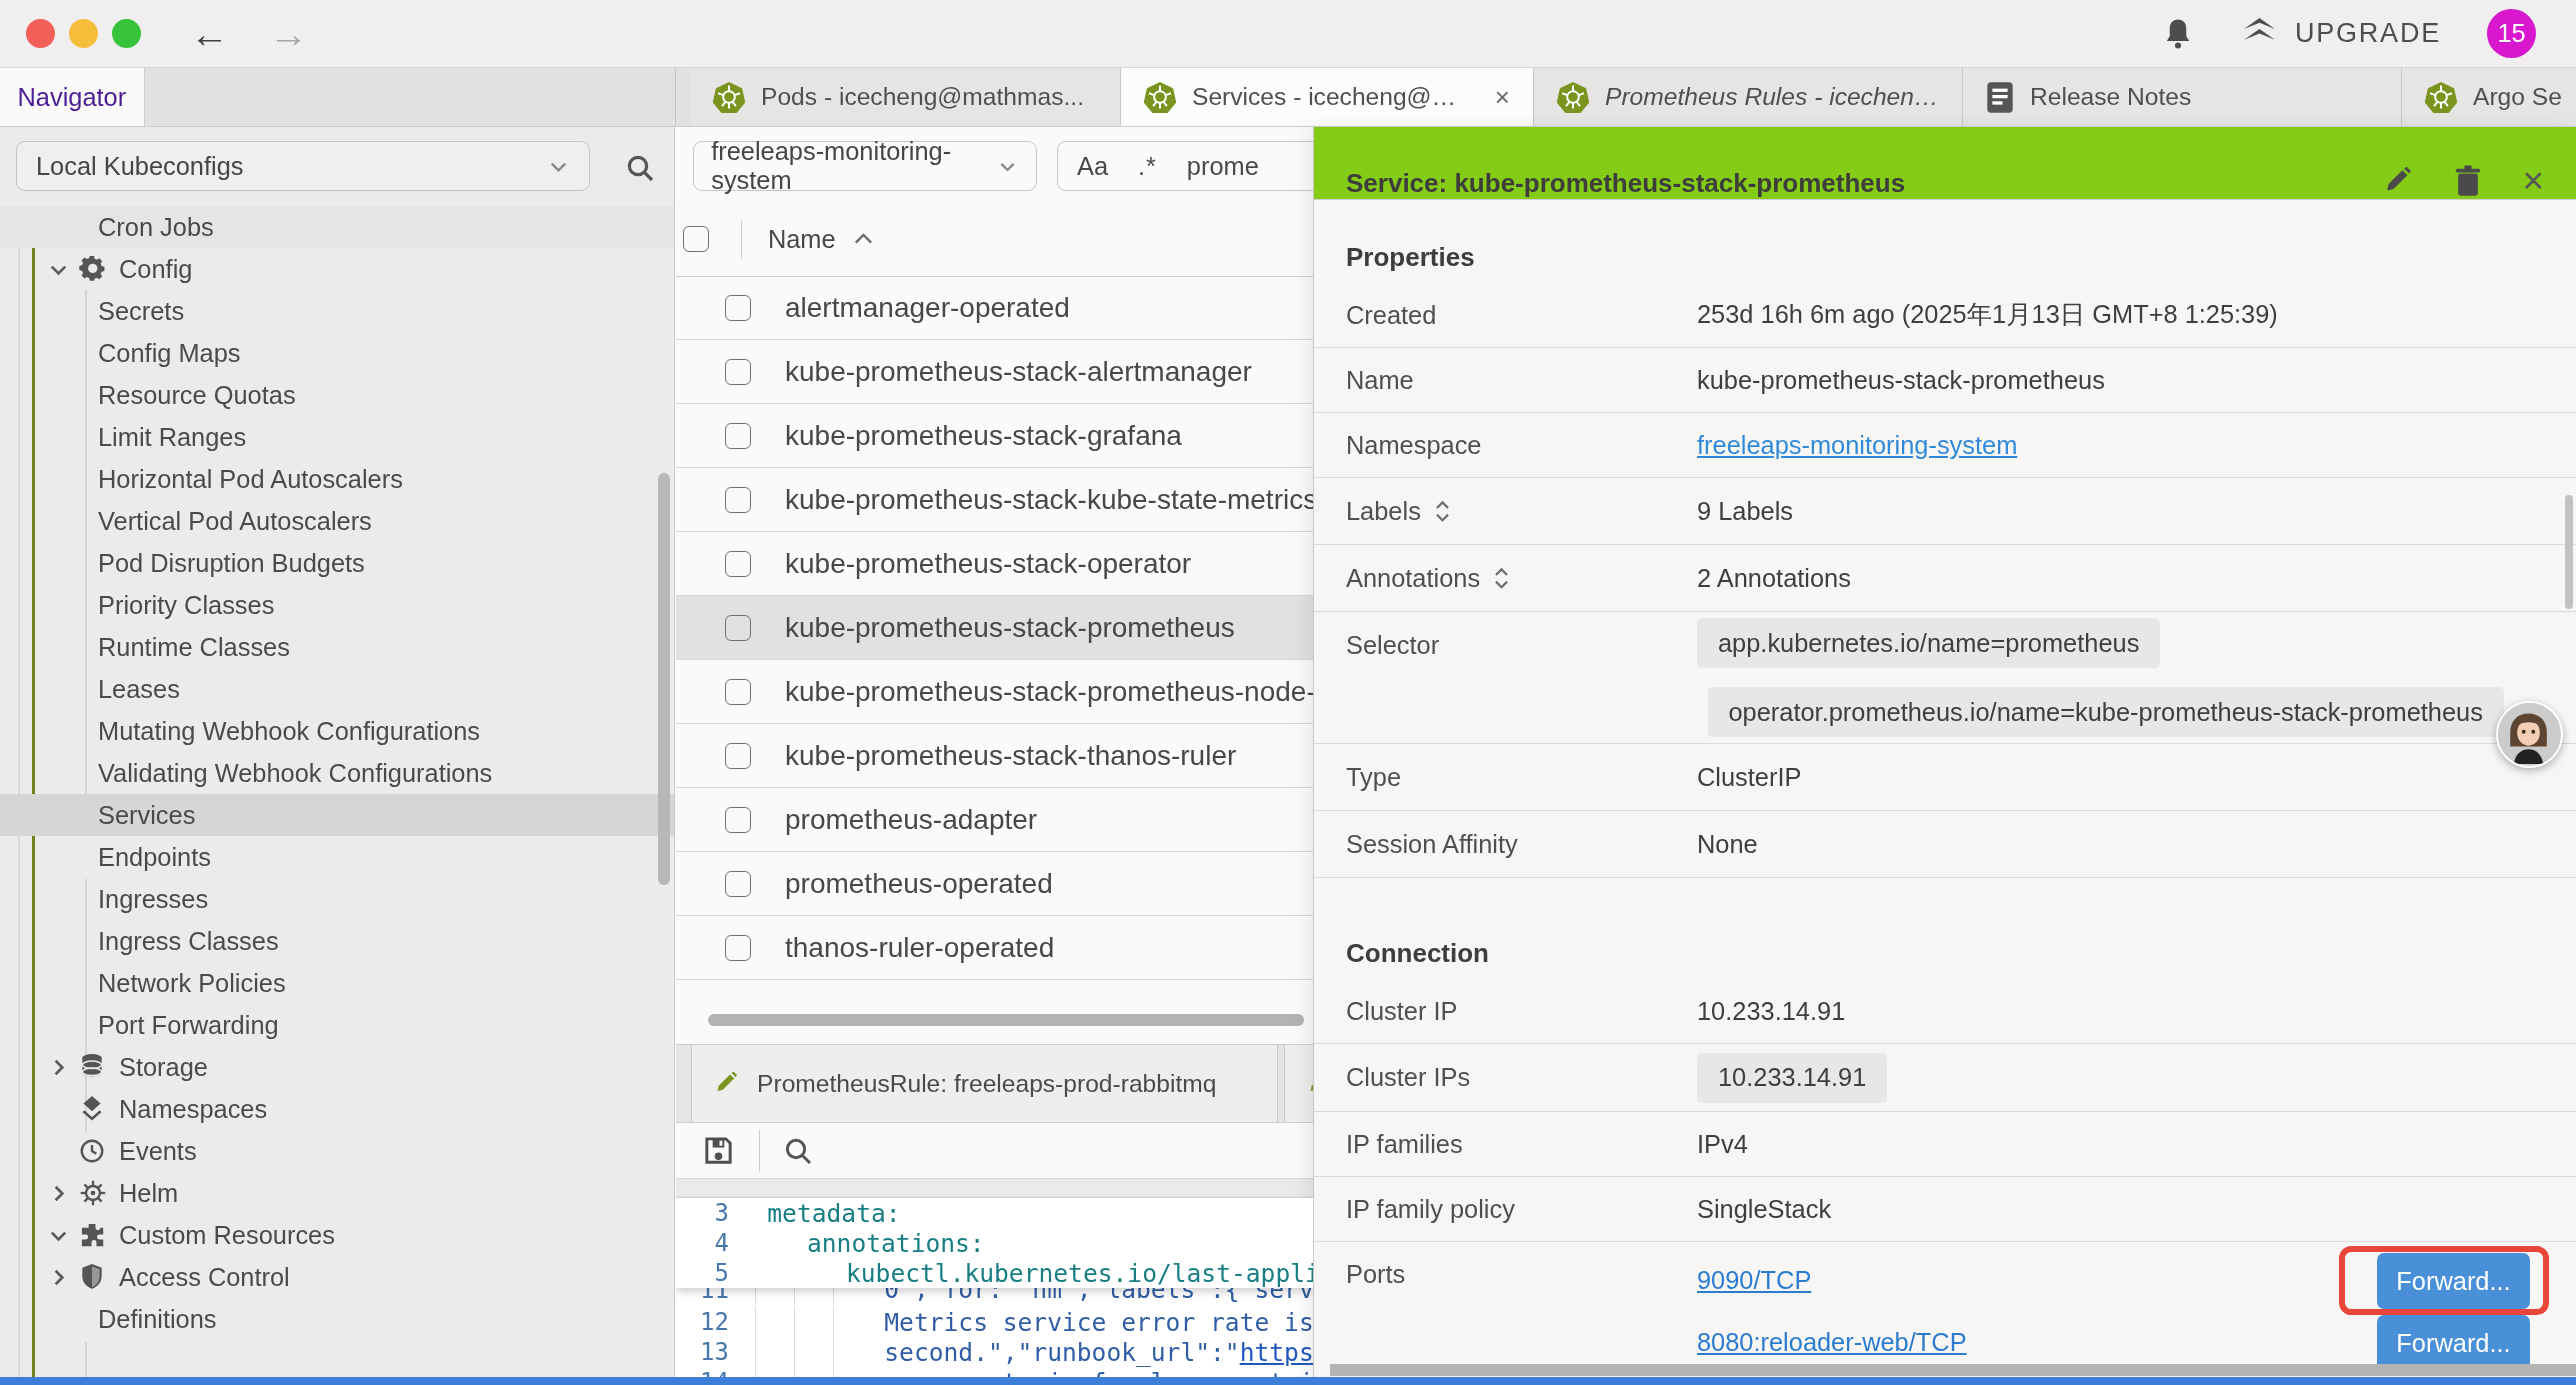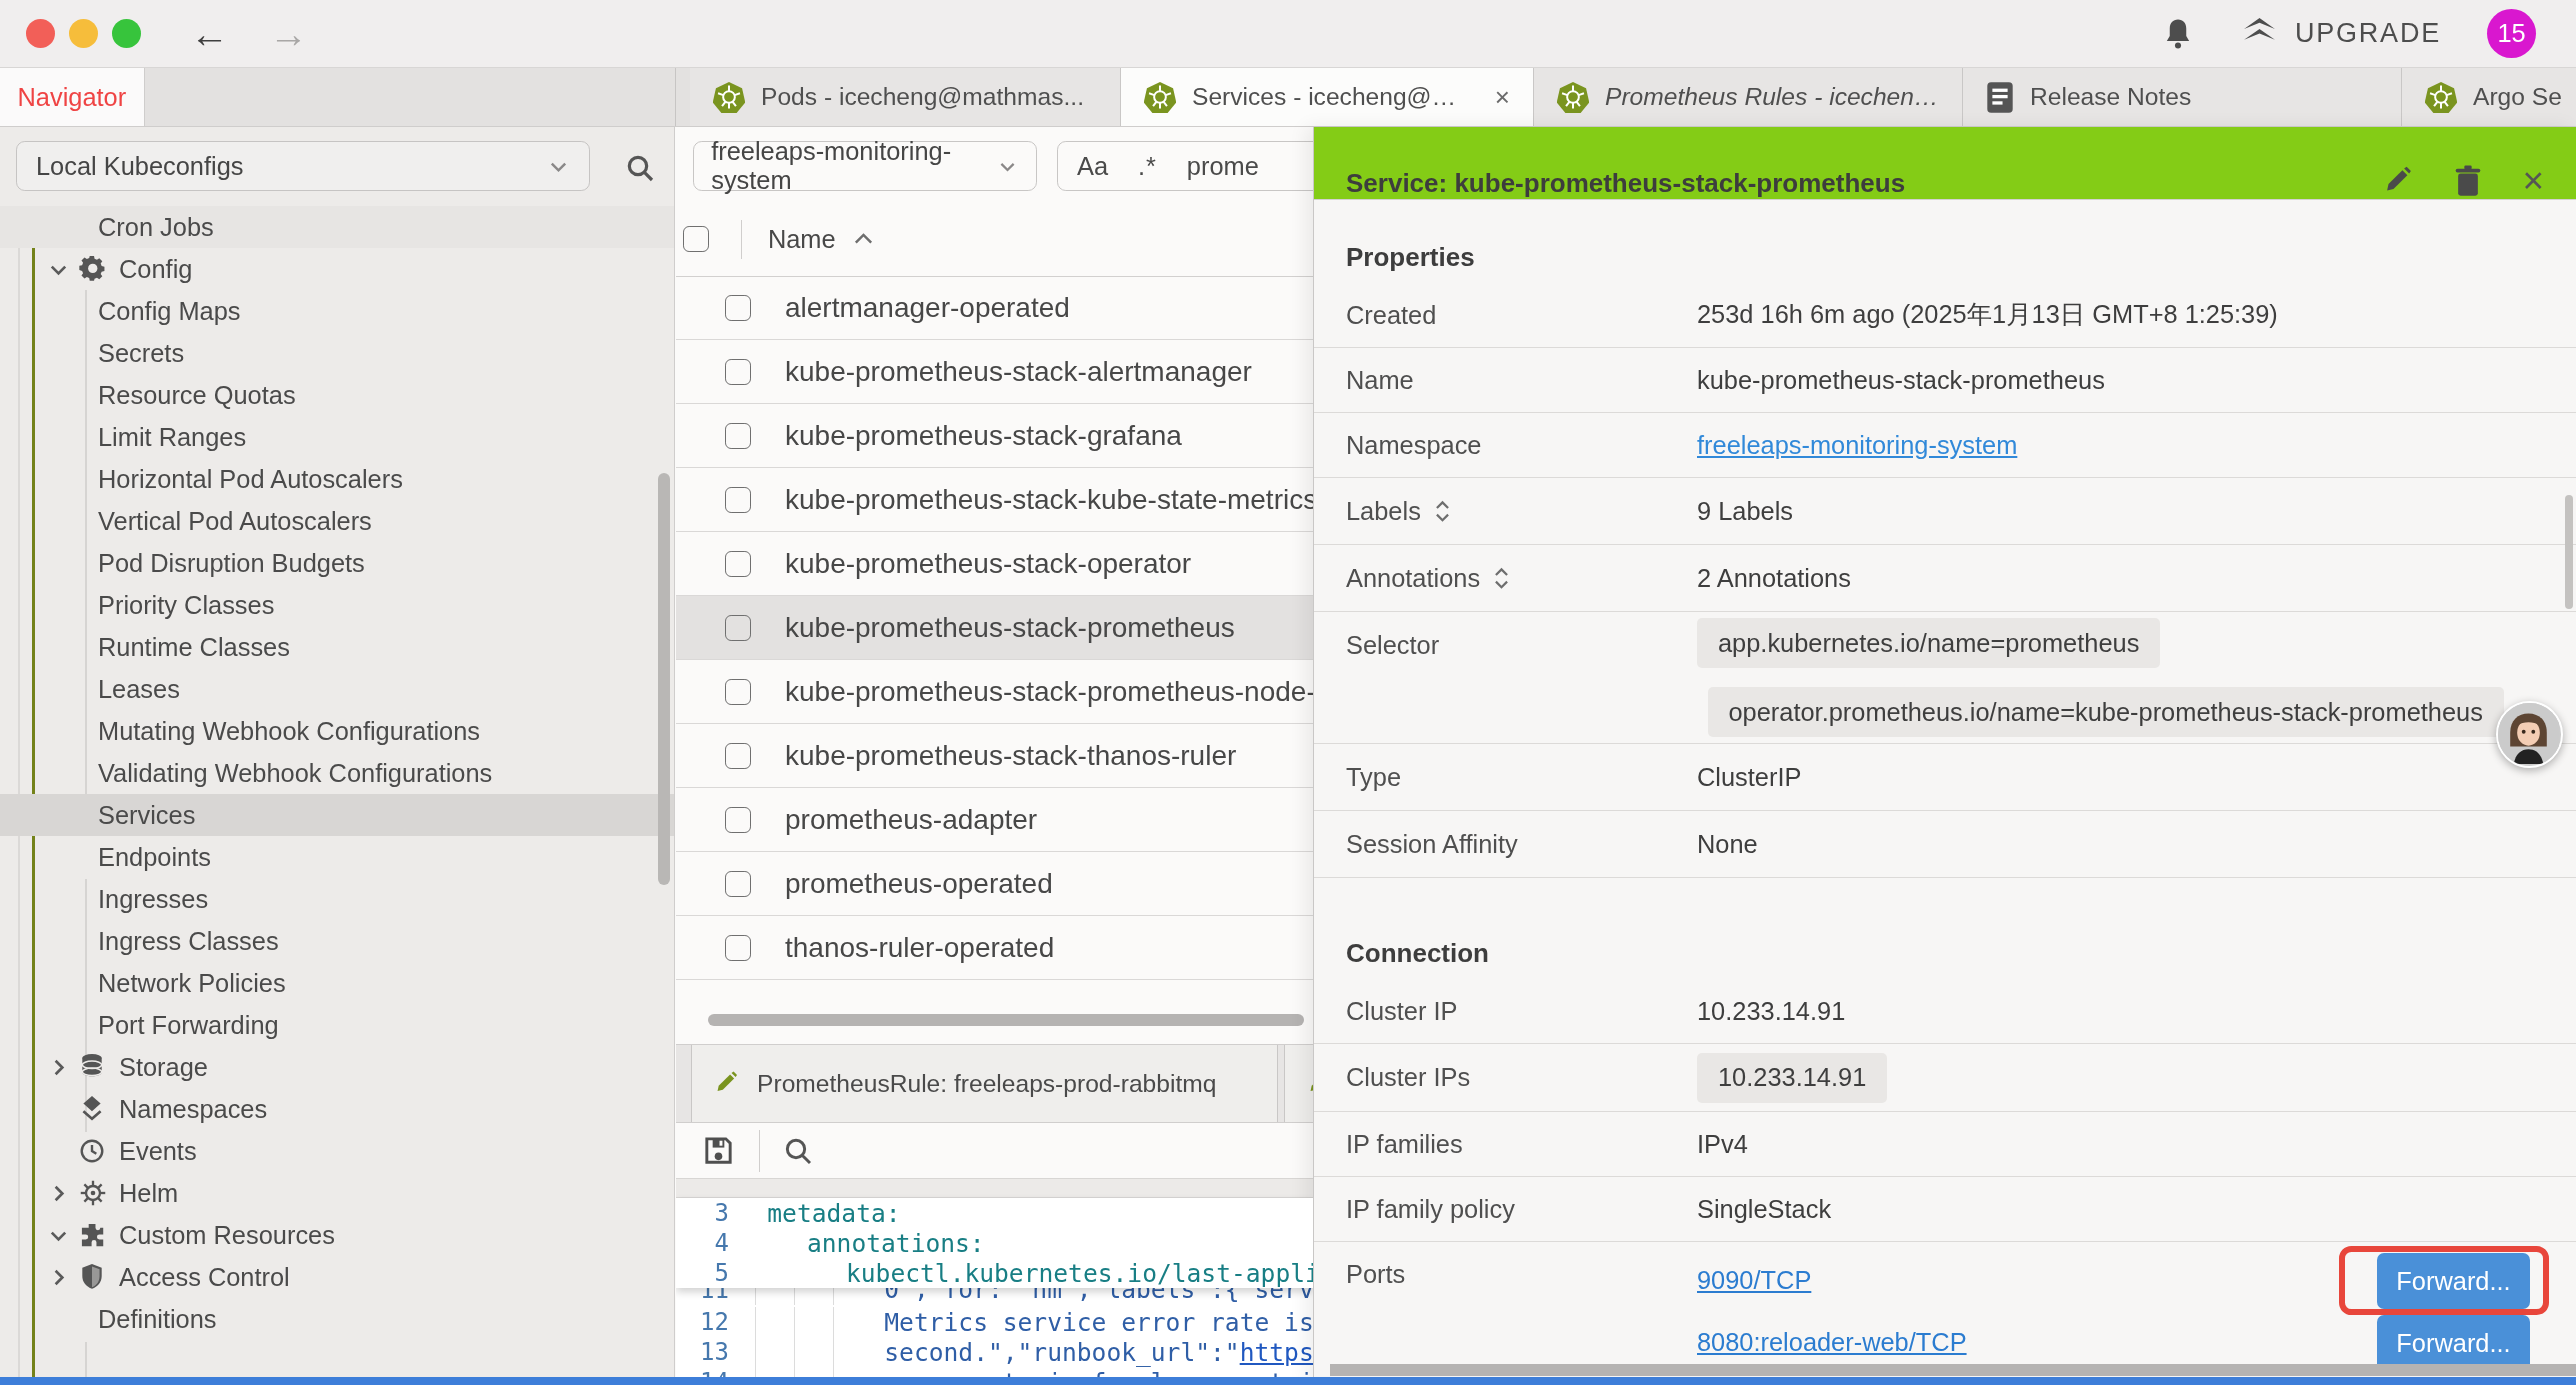--- a/index.html
+++ b/index.html
@@ -23,21 +23,21 @@
   .bell{ color:#4d4d4d; }
   .upgrade{ display:flex; align-items:center; gap:16px; color:#4d4d4d; letter-spacing:1.8px; font-size:27px; }
   .badge{ width:49px; height:49px; border-radius:50%; background:#d917cf; color:#fff;
           display:flex; align-items:center; justify-content:center; font-size:25.4px; }
 
   
   .tabstrip{ position:absolute; top:68px; left:0; width:2576px; height:59px;
              background:#e3e1e0; border-bottom:0.9px solid #cfcdcc; overflow:hidden; }
   .nav-tab{ position:absolute; left:0; top:0; width:145px; height:58px; background:#fbfafa;
             border-right:0.9px solid #cfcdcc; display:flex; align-items:center; padding-left:17.5px;
-            color:#ef4444; }
+            color:#4c1d95; }
   .sidebar-strip-divider{ position:absolute; left:675px; top:0; width:0.9px; height:58px; background:#c7c5c4; }
   .wtabs{ position:absolute; left:690px; top:0; height:58px; display:flex; }
   .wtab{ height:58px; display:flex; align-items:center; gap:16px; padding:0 23px;
          background:#e7e5e4; border-right:0.9px solid #c9c7c6; color:#4f4f4f; font-size:24.6px;
          overflow:hidden; white-space:nowrap; flex:none; }
   .wtab.active{ background:#fcfcfb; }
   .wtab.italic .wtab-label{ font-style:italic; }
   .wtab .close{ margin-left:12.3px; color:#6b6b6b; font-size:26px; }
   .wtab-label{ overflow:hidden; text-overflow:ellipsis; }
 
@@ -311,24 +311,24 @@
         </span>
         <span class="iconslot">
           <svg width="28" height="28" viewBox="0 0 24 24">
             <path fill="currentColor" d="M9 1h4l.5 2.6 2.2.9 2.2-1.5 2.8 2.8-1.5 2.2.9 2.2L22.7 11v4l-2.6.5-.9 2.2 1.5 2.2-2.8 2.8-2.2-1.5-2.2.9L13 24H9l-.5-2.6-2.2-.9-2.2 1.5-2.8-2.8 1.5-2.2-.9-2.2L-.7 14v-4l2.6-.5.9-2.2L1.3 5.1 4.1 2.3l2.2 1.5 2.2-.9z" transform="scale(0.92) translate(1,0)"></path>
             <circle cx="11.8" cy="11.5" r="4" fill="#edebe9"></circle>
           </svg>
         </span>
         <span class="tlabel">Config</span>
       </div>
       <div class="trow leaf">
+        <span class="tlabel">Secrets</span>
+      </div>
+      <div class="trow leaf">
         <span class="tlabel">Config Maps</span>
-      </div>
-      <div class="trow leaf">
-        <span class="tlabel">Secrets</span>
       </div>
       <div class="trow leaf">
         <span class="tlabel">Resource Quotas</span>
       </div>
       <div class="trow leaf">
         <span class="tlabel">Limit Ranges</span>
       </div>
       <div class="trow leaf">
         <span class="tlabel">Horizontal Pod Autoscalers</span>
       </div>

